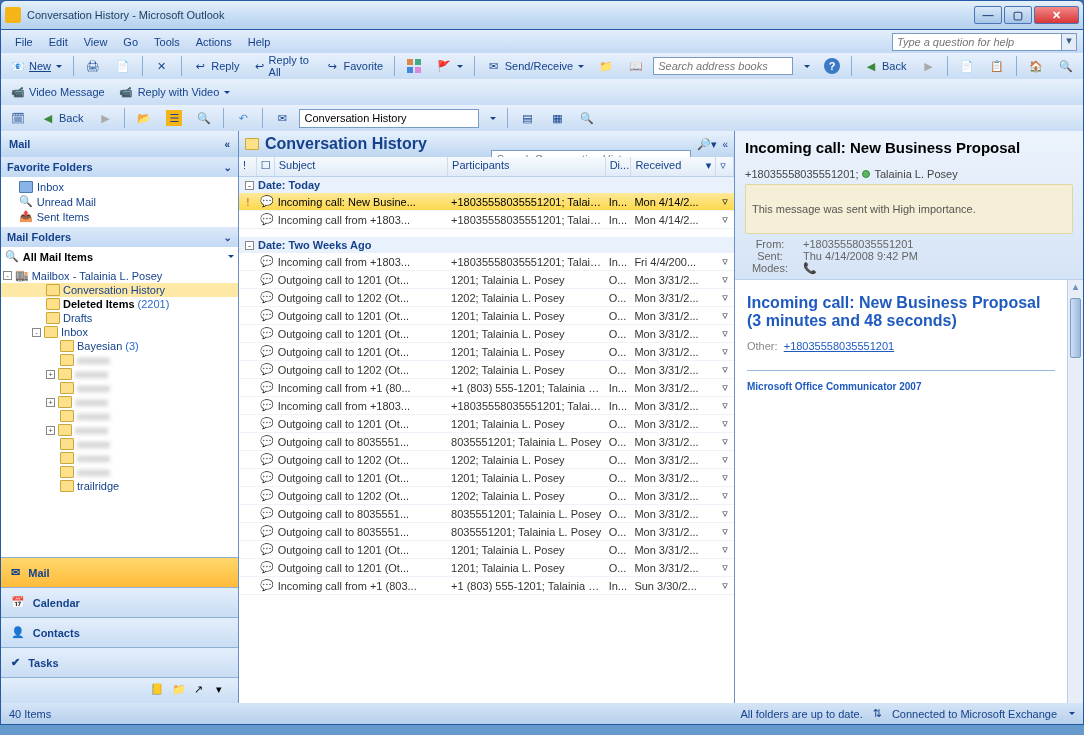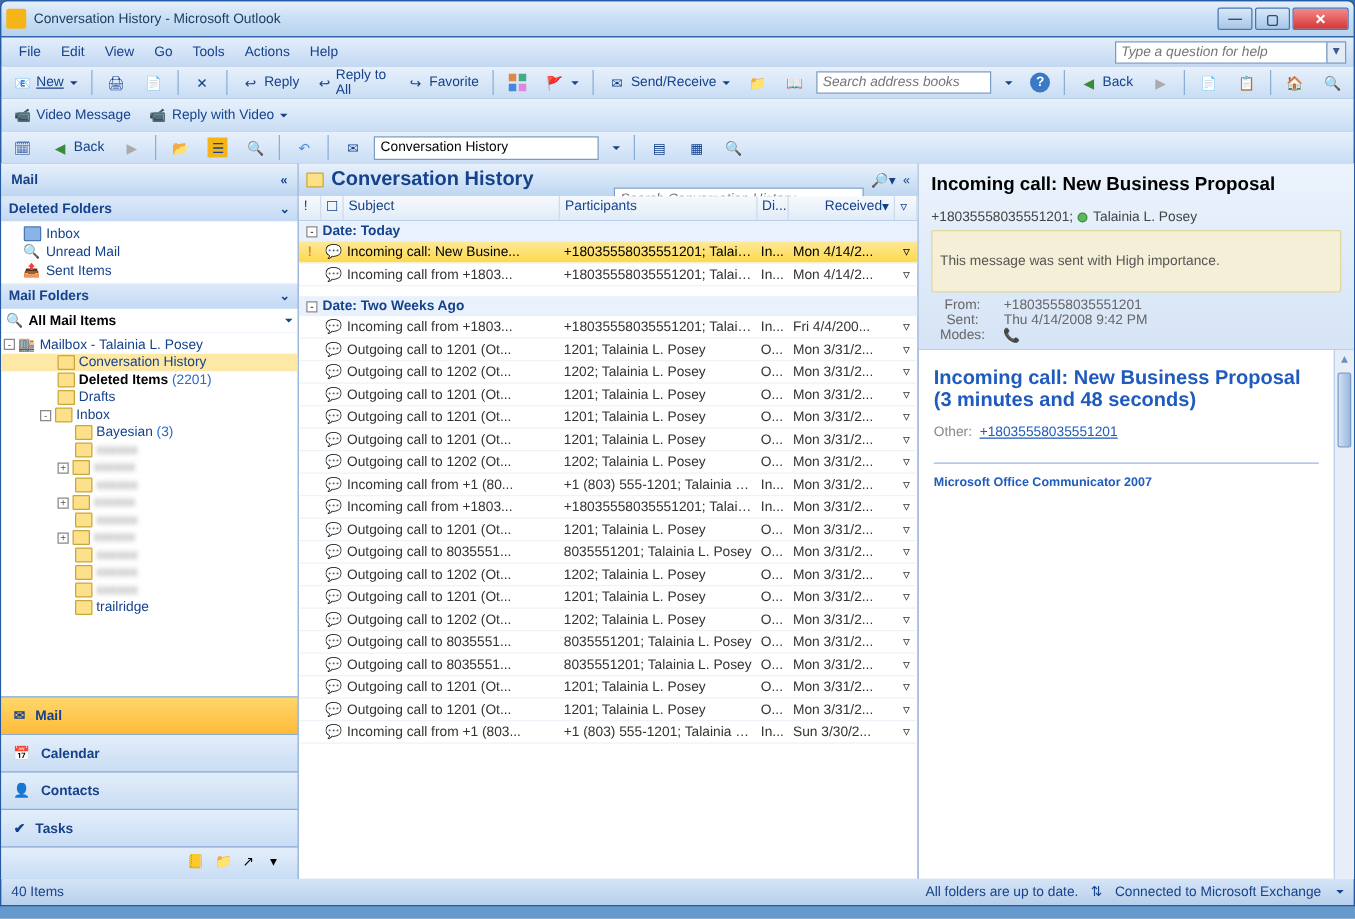--- a/index.html
+++ b/index.html
@@ -55,21 +55,21 @@
 .listpane { width:496px; display:flex;flex-direction:column; background:#fff;border-right:1px solid #6a8fc4;}
 .list-hdr { height:26px; background:linear-gradient(to bottom,#e8f1fc,#bdd6f1); display:flex;align-items:center;padding:0 6px;gap:6px;}
 .list-hdr .title { font-size:16px;font-weight:bold;color:#15428b;flex:1;}
 .search-list { width:200px;height:19px;background:#fff;border:1px solid #7a9cc4;padding:1px 4px;color:#888;font-style:italic;margin-top:30px;}
 .col-hdr { height:20px;background:linear-gradient(to bottom,#f7fafd,#e0ebf8);display:flex;border-bottom:1px solid #b9cfea;}
 .col { border-right:1px solid #cddbec;padding:2px 4px;color:#15428b;overflow:hidden;white-space:nowrap;}
 .col.w-i{width:18px;}
 .col.w-subj{width:176px;}
 .col.w-part{width:160px;}
 .col.w-di{width:26px;}
-.col.w-recv{width:86px;display:flex;justify-content:flex-end;}
+.col.w-recv{width:86px;display:flex;justify-content:space-between;}
 .col.w-flag{width:18px;}
 .grouping { background:#e8f1fc; padding:2px 6px;color:#15428b;font-weight:bold;display:flex;align-items:center;gap:4px;cursor:pointer;}
 .msglist { flex:1; overflow-y:auto; overflow-x:hidden;}
 .msgrow { display:flex;align-items:center;height:18px;border-bottom:1px solid #eef3fa;}
 .msgrow.sel { background:linear-gradient(to bottom,#fde99a,#fdd94a);}
 .msgrow .c { overflow:hidden;white-space:nowrap;text-overflow:ellipsis;padding:0 3px;color:#333;}
 .msgrow .c.i{width:18px;text-align:center;}
 .msgrow .c.subj{width:176px;}
 .msgrow .c.part{width:160px;}
 .msgrow .c.di{width:26px;}
@@ -274,21 +274,21 @@
 </div>
 
 <div class="main">
 
   <div class="navpane">
     <div class="navpane-header">
       <span>Mail</span>
       <span class="chev">«</span>
     </div>
     <div class="section-h">
-        <span>Deleted Folders</span>
+        <span>Favorite Folders</span>
         <span class="chev">⌄</span>
       </div>
     <div class="fav-list">
       <div>
           <span class="folder-ico blue"></span>
           <span>Inbox</span>
         </div>
       <div>
           <span>🔍</span>
           <span>Unread Mail</span>

